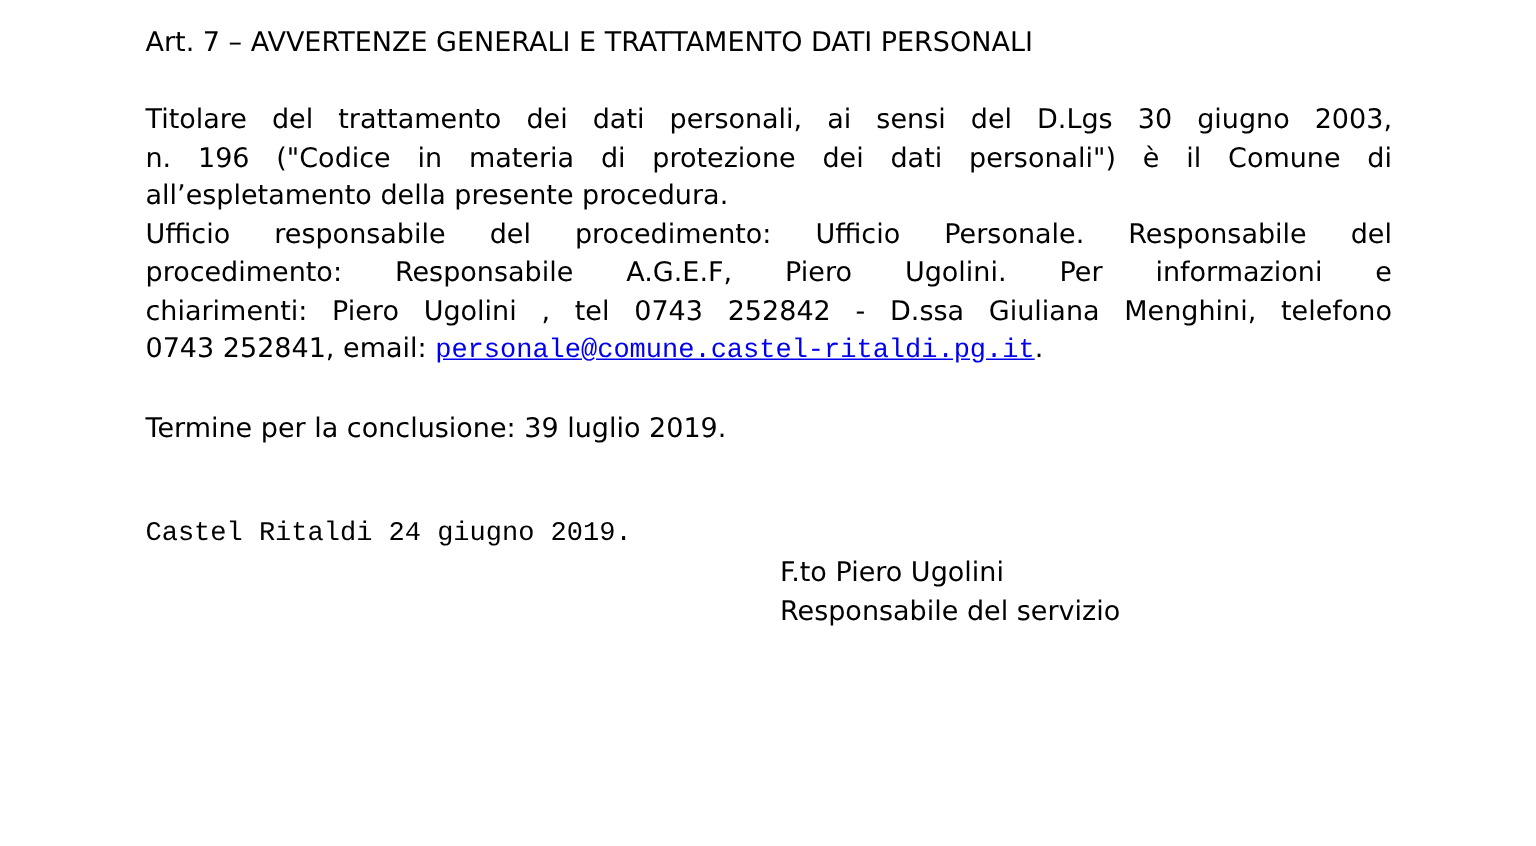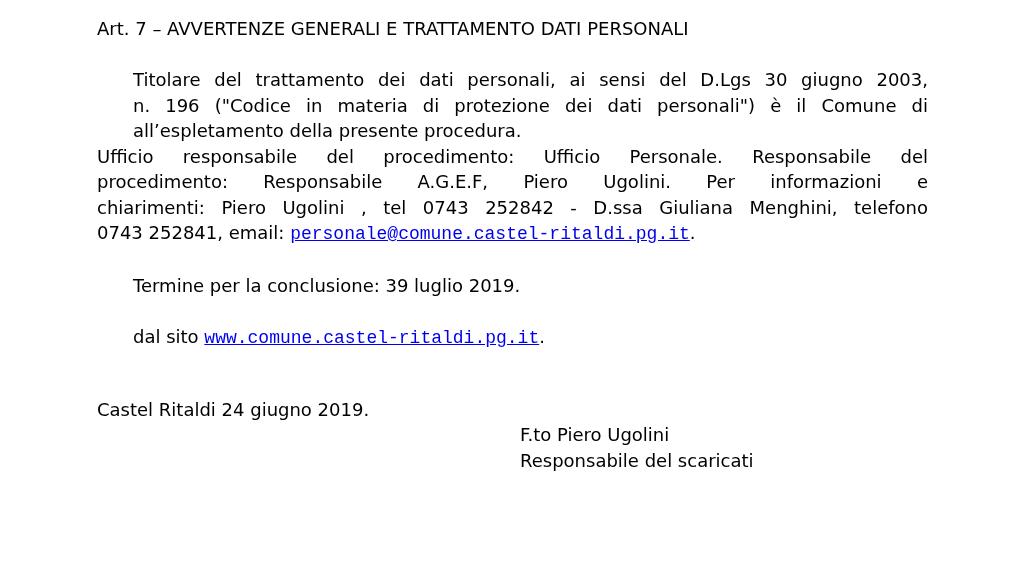--- a/index.html
+++ b/index.html
@@ -18,22 +18,22 @@
   }
   .doc {
     position: absolute;
     left: 97px;
     top: 16px;
     width: 831px;
   }
   .line { min-height: 25.5px; text-align: left; }
   .j { text-align: justify; text-align-last: justify; }
   p, .para { margin: 0; padding: 0; }
-  .gap-1 { margin-top: 25.5px; margin-left: 36px; }
-  .gap-2 { margin-top: 45px; }
+  .gap-1 { margin-top: 25.5px; }
+  .gap-2 { margin-top: 45px; font-family: Liberation Mono, monospace; }
   a.link {
     color: var(--link-color);
     text-decoration: underline;
     cursor: pointer;
     font-family: Liberation Mono, monospace;
   }
   .signature {
     width: 302px;
     margin-left: 423px;
     text-align: center;
@@ -56,24 +56,23 @@
     <div class="para">
       <div class="line j">Ufficio responsabile del procedimento: Ufficio Personale. Responsabile del</div>
       <div class="line j">procedimento: Responsabile A.G.E.F, Piero Ugolini. Per informazioni e</div>
       <div class="line j">chiarimenti: Piero Ugolini , tel 0743 252842 - D.ssa Giuliana Menghini, telefono</div>
       <div class="line"><span>0743 252841, email: </span><a class="link">personale@comune.castel-ritaldi.pg.it</a><span>.</span></div>
     </div>
 
     <div class="line gap-1">Termine per la conclusione: 39 luglio 2019.</div>
 
     <div class="para gap-1">
-      <div class="line"><span>dal sito </span><a class="link">www.comune.castel-ritaldi.pg.it</a><span>.</span></div>
     </div>
 
     <div class="line gap-2">Castel Ritaldi 24 giugno 2019.</div>
 
     <div class="signature">
       <div class="line">F.to Piero Ugolini</div>
-      <div class="line">Responsabile del scaricati</div>
+      <div class="line">Responsabile del servizio</div>
     </div>
 
   </div>
 </div>
 
 </body></html>

